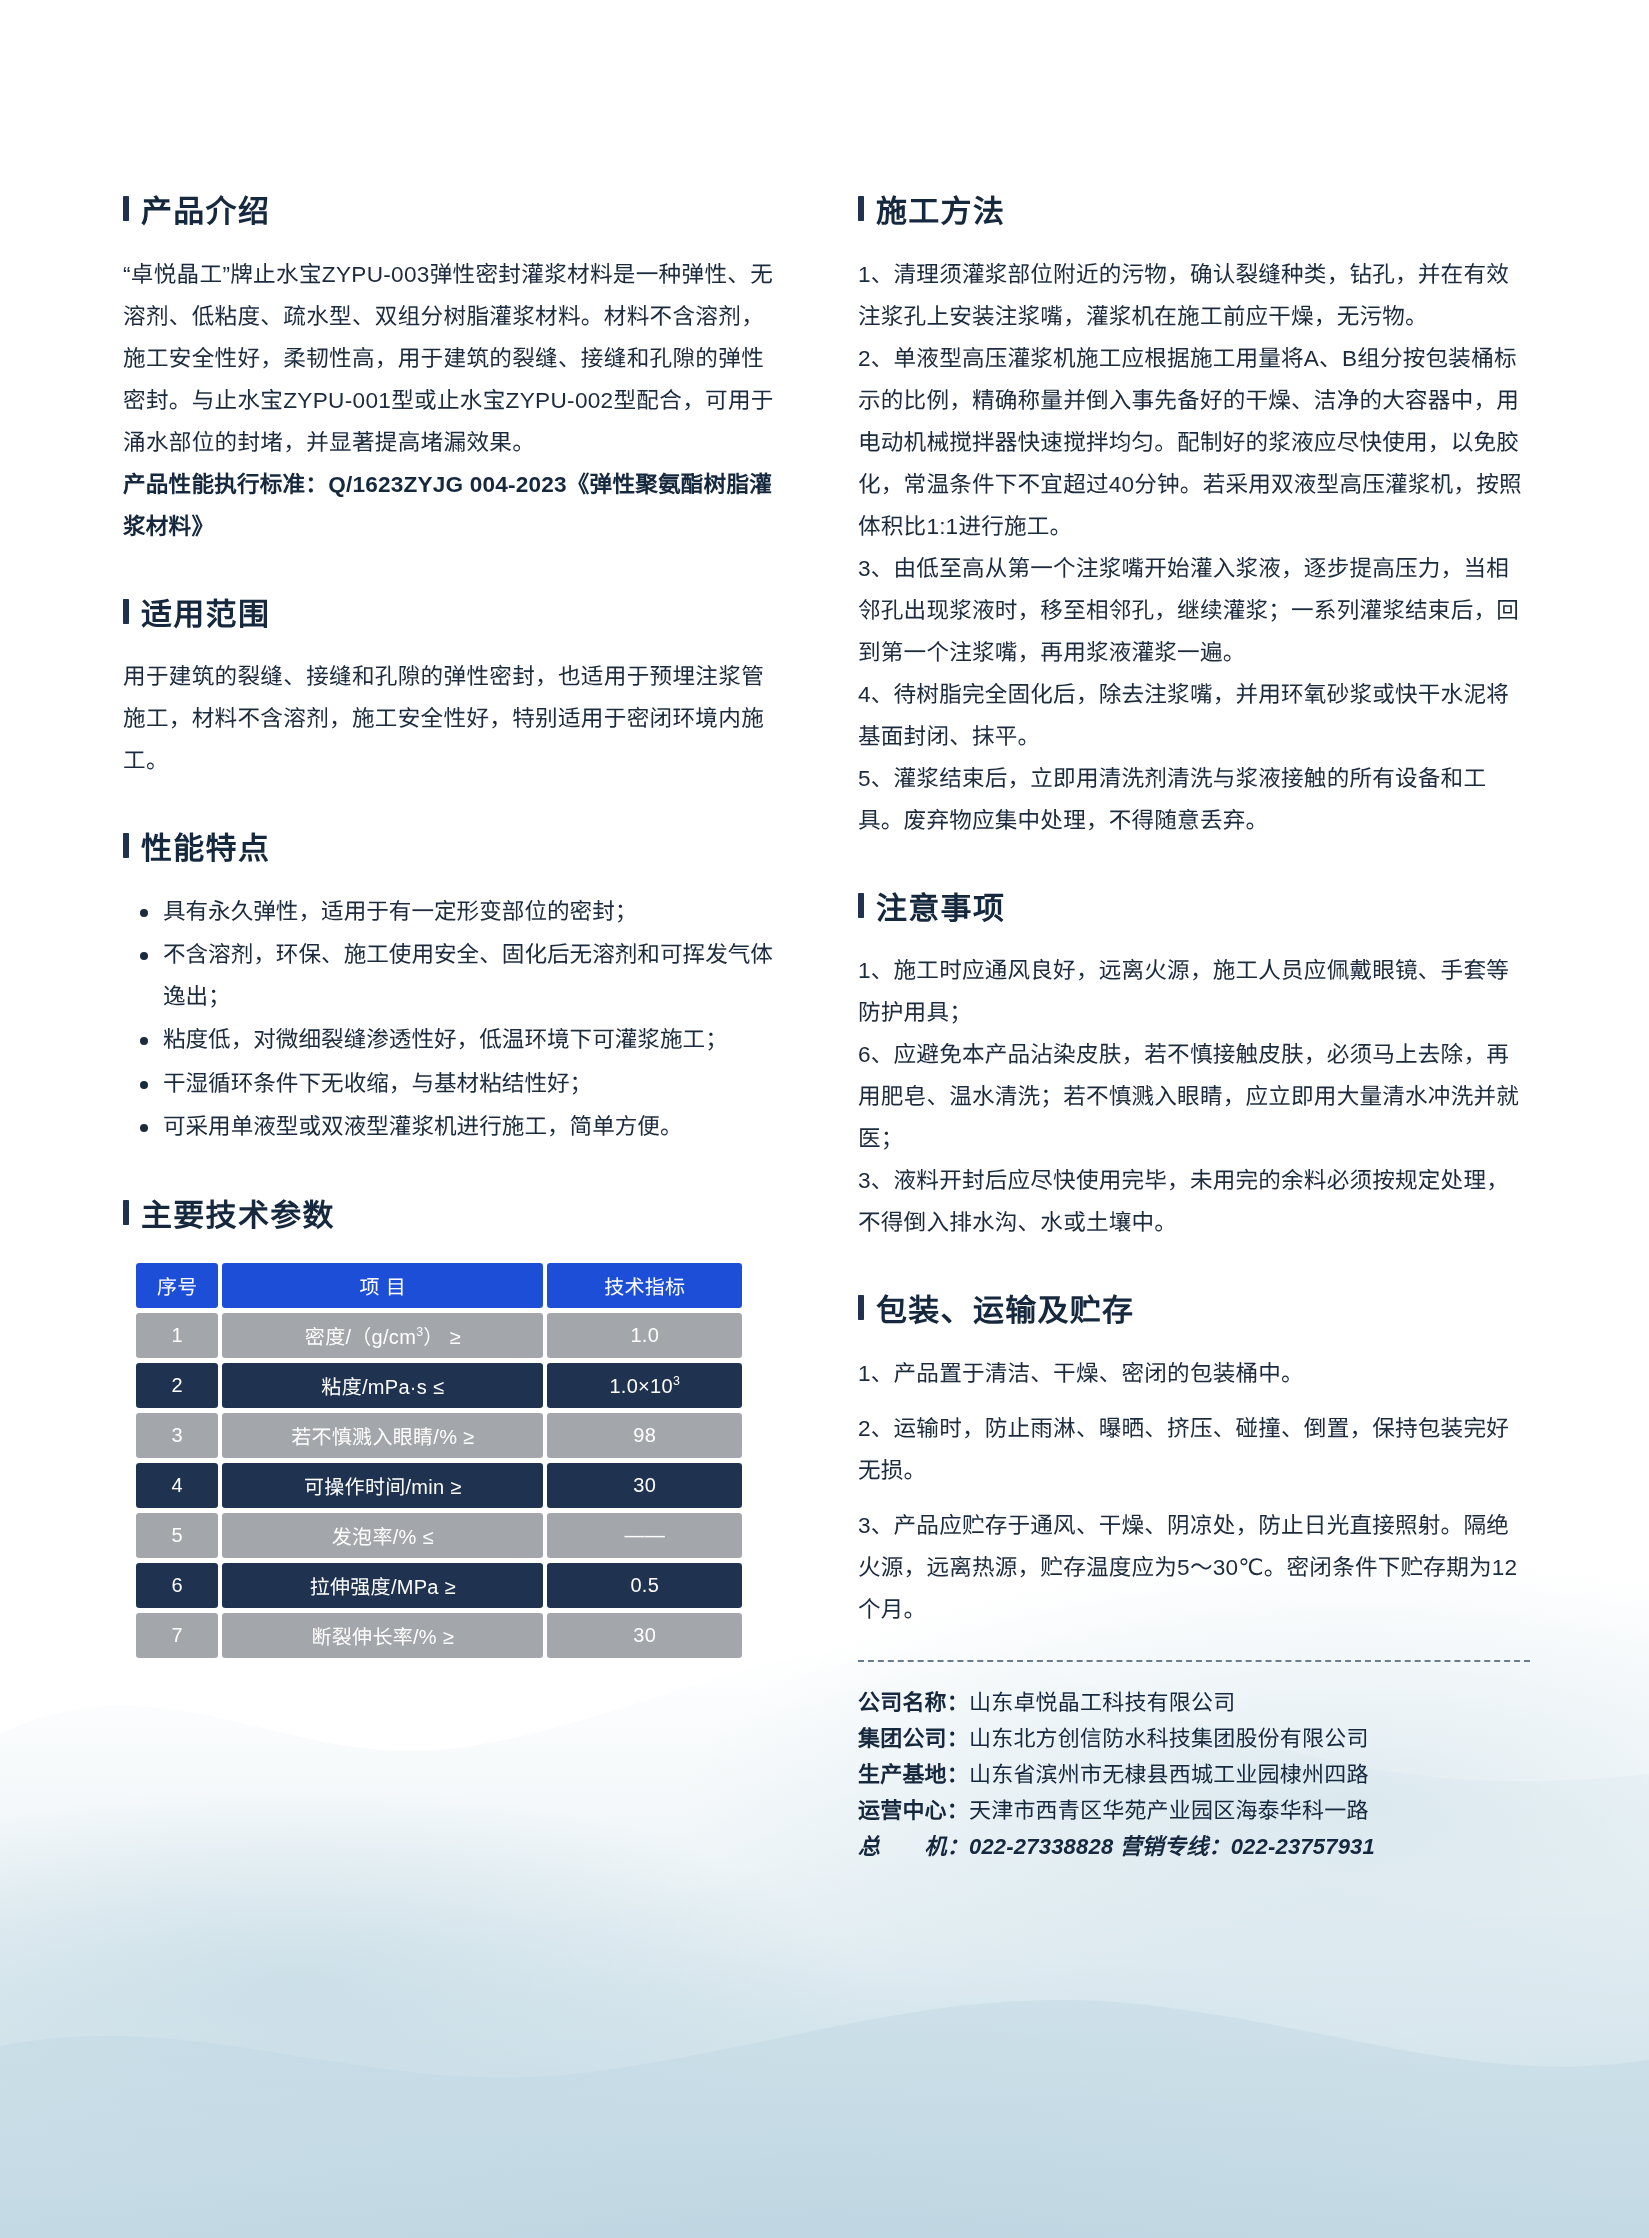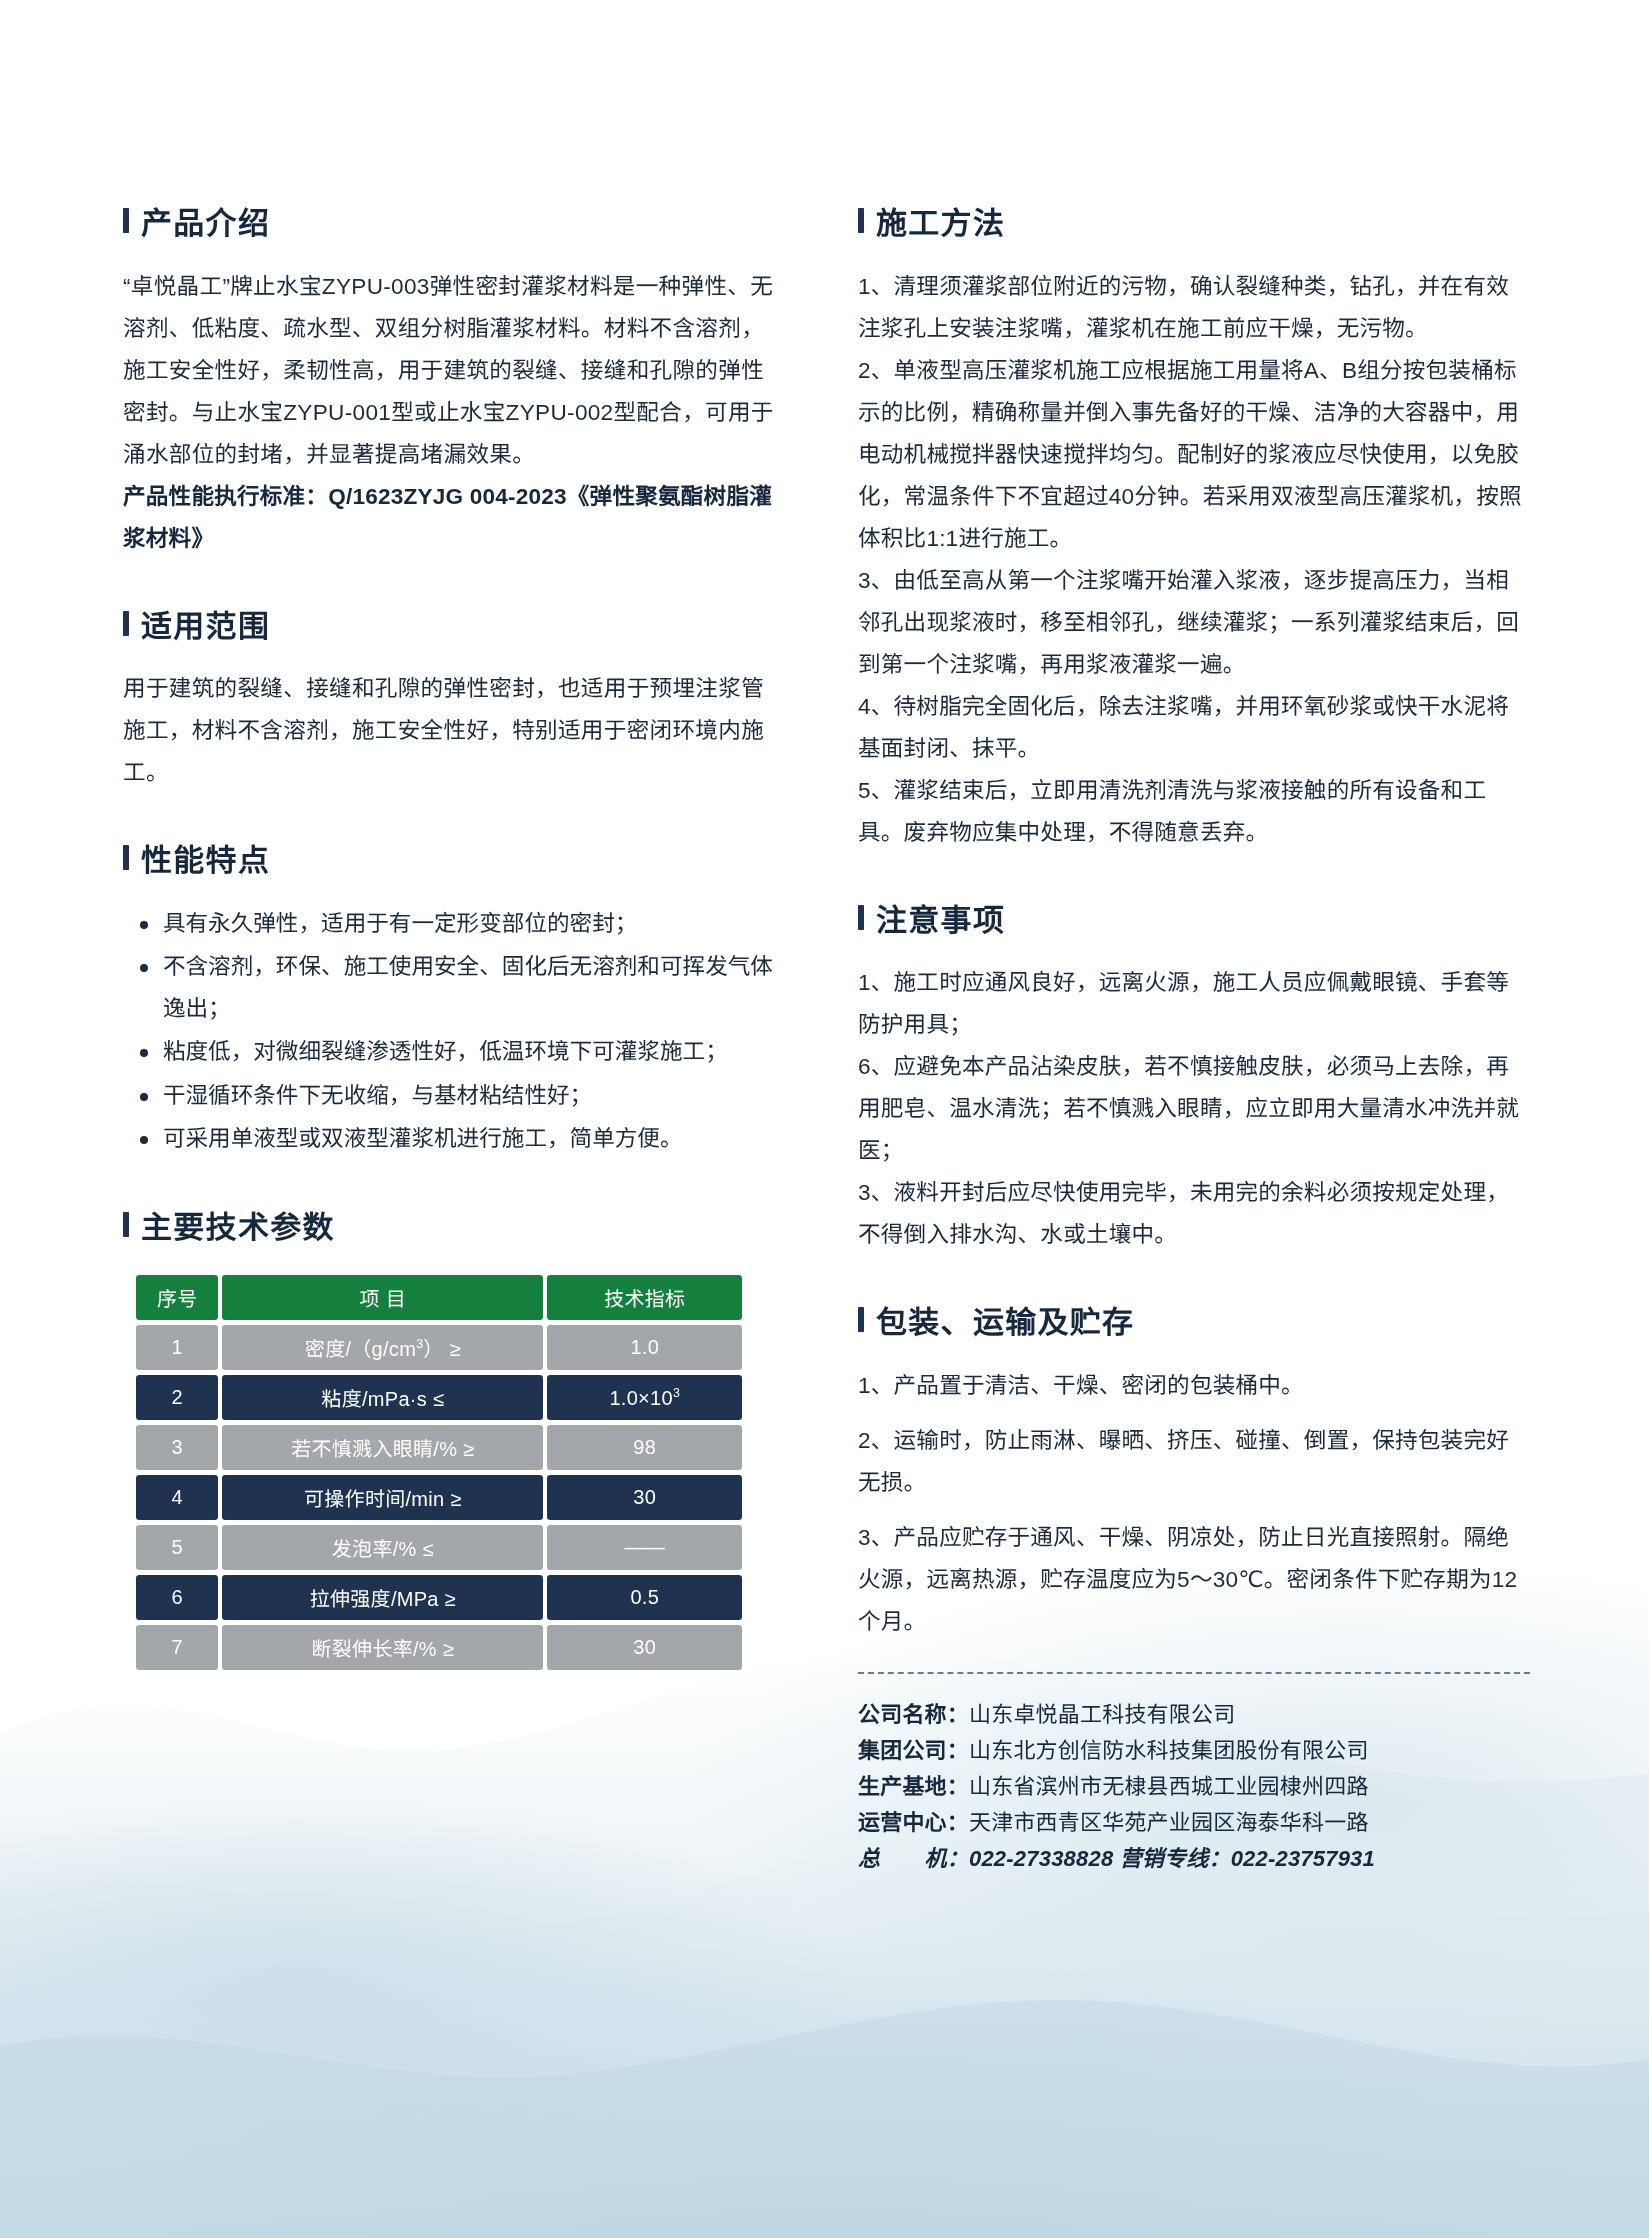--- a/index.html
+++ b/index.html
@@ -31,21 +31,21 @@
     left: 0; right: 0;
     pointer-events: none;
   }
   .wave-1 { bottom: 0; }
   .page {
     position: absolute;
     inset: 0;
   }
   .columns {
     position: absolute;
-    top: 198px;
+    top: 186px;
     left: 123px;
     width: 1410px;
     display: flex;
     gap: 80px;
   }
   .col { width: 665px; }
   .col-left { width: 655px; }
   .col-right { width: 672px; }
 
   
@@ -131,21 +131,21 @@
     color: #ffffff;
     font-size: 20px;
     font-weight: normal;
     height: 43px;
     border-radius: 3.3px;
     letter-spacing: 0.3px;
   }
   .c-no { width: 80px; }
   .c-item { width: 319px; }
   .c-val { width: 193px; }
-  .hdr { background: #15803d; font-weight: bold; font-size: 20.6px; }
+  .hdr { background: #1d4ed8; font-weight: bold; font-size: 20.6px; }
   .dark { background: #1f3350; }
   .light { background: #a3a6ab; }
   sup { font-size: 0.62em; vertical-align: super; }
 
   
   .dashed {
     margin: 29px 0 22.6px 0;
     border: 0;
     border-top: 2px dashed #6b7d8c;
     height: 0;

